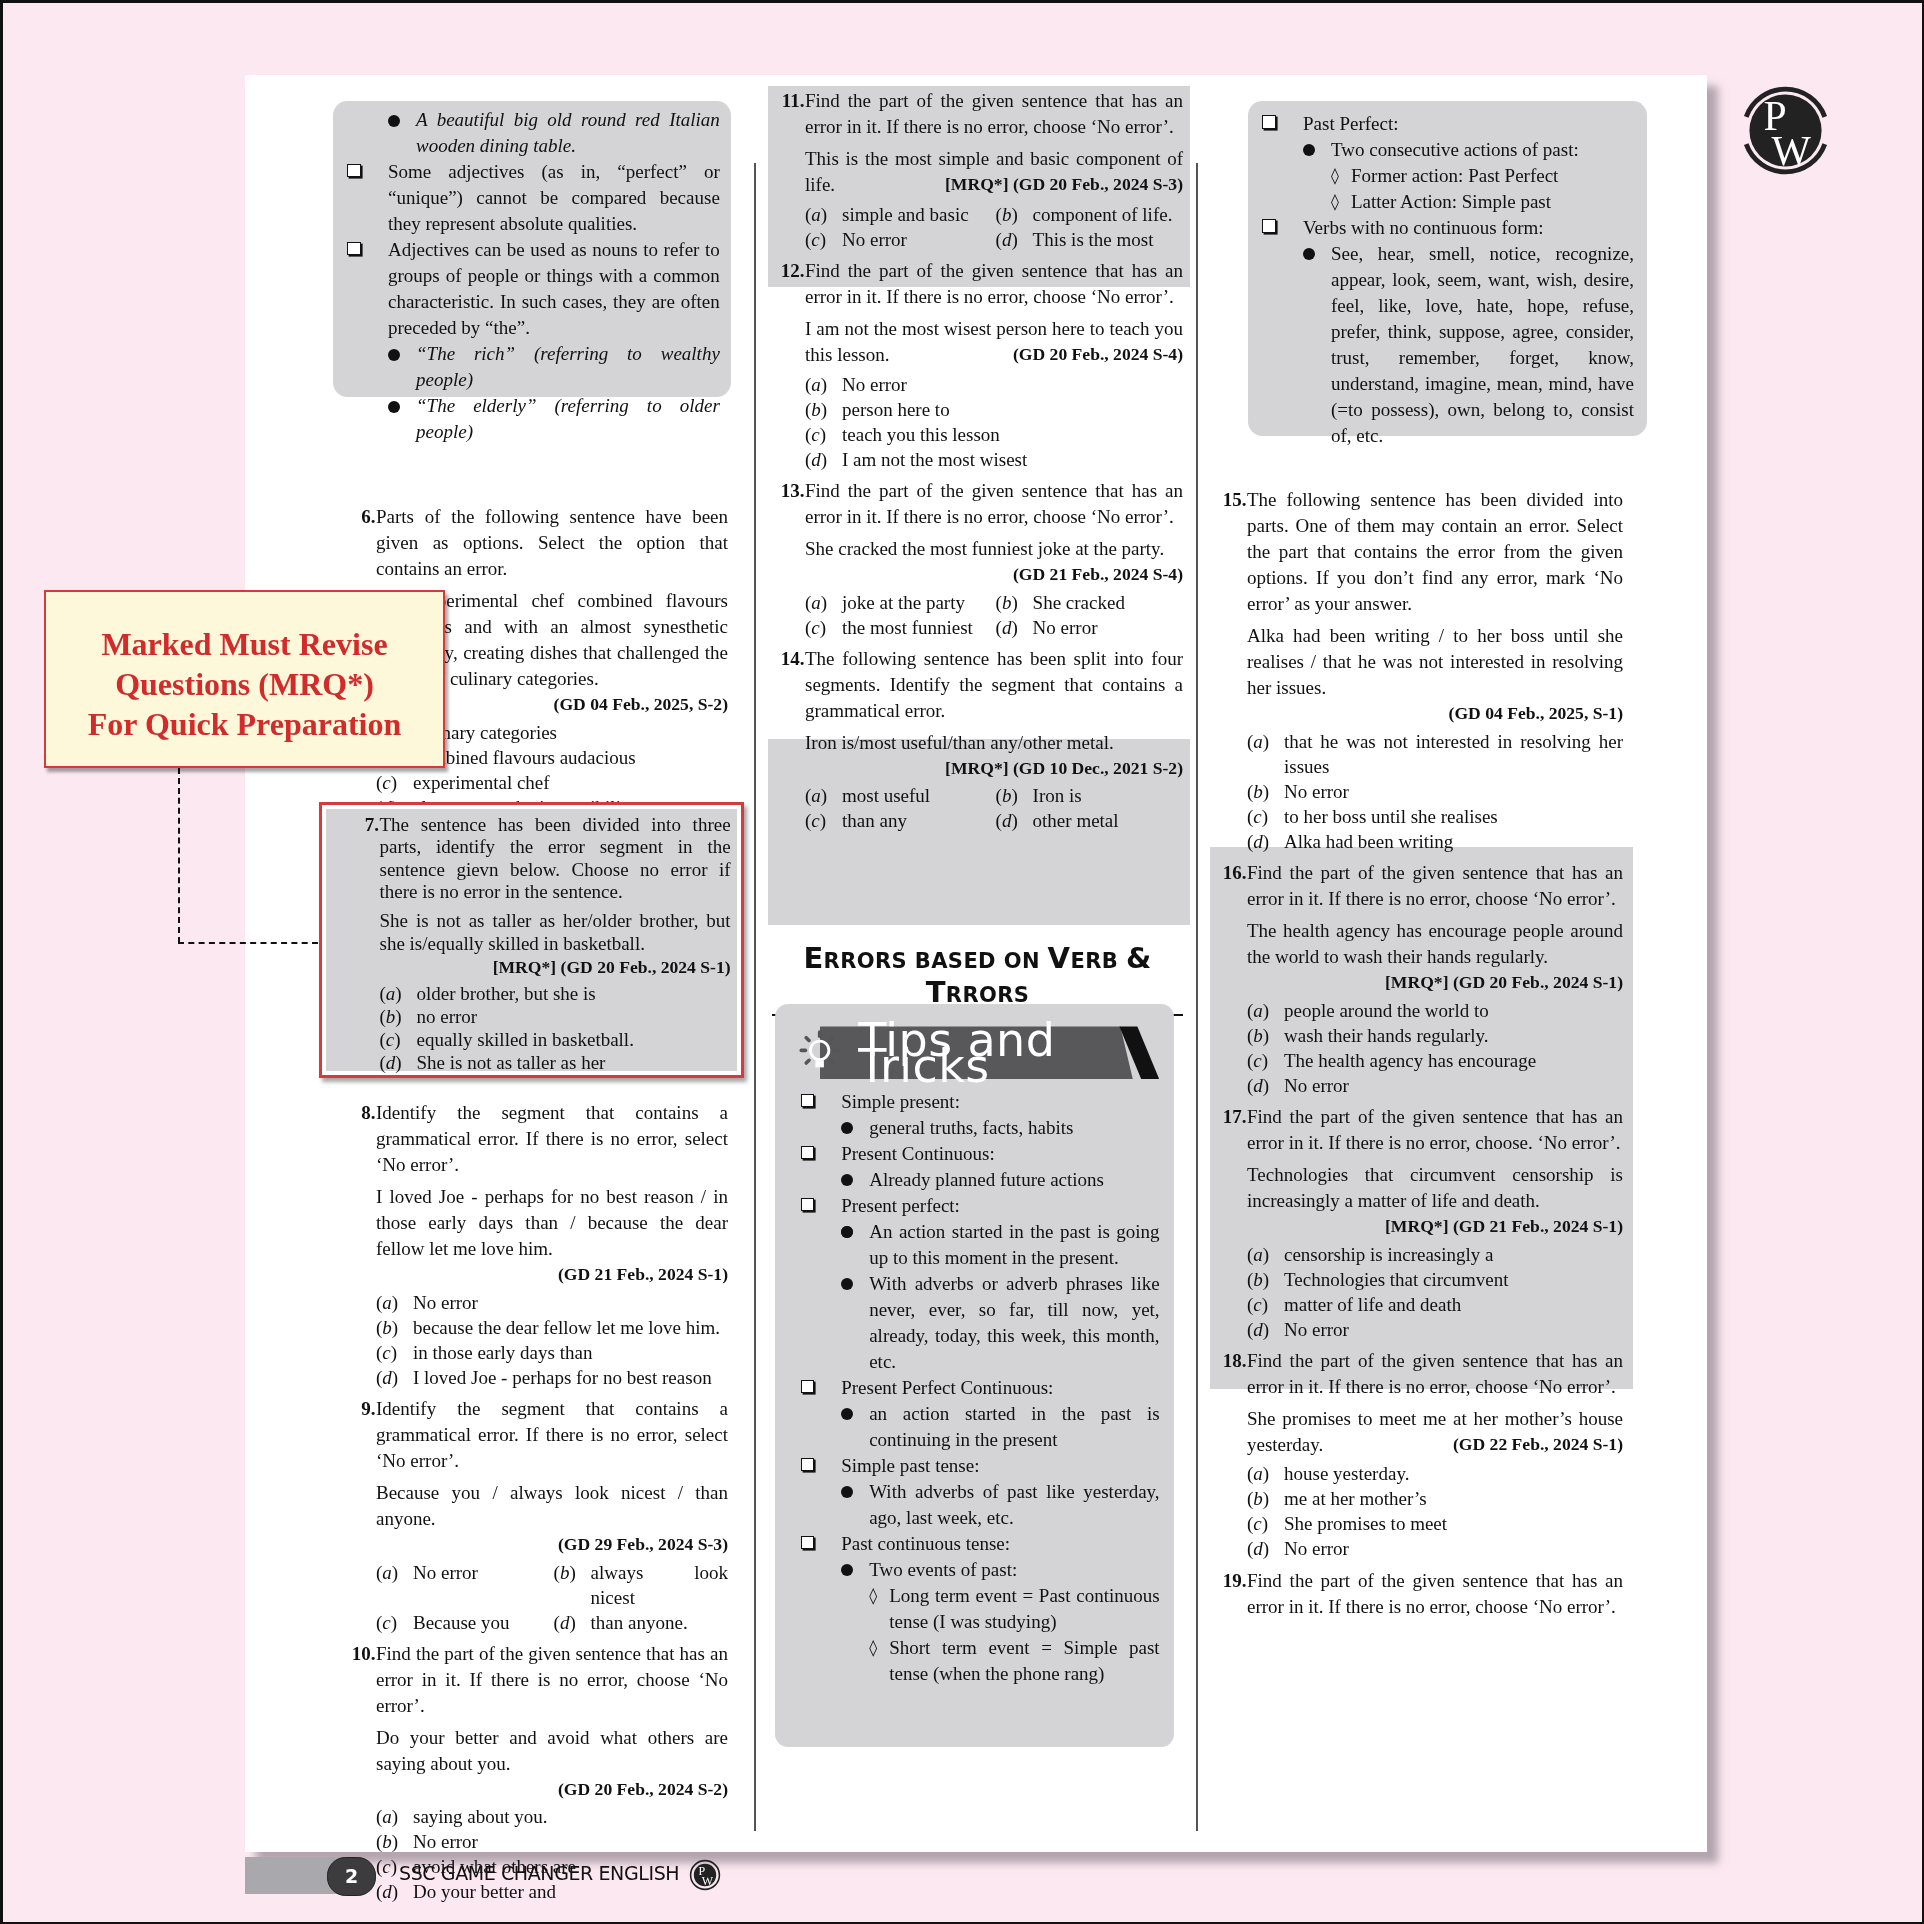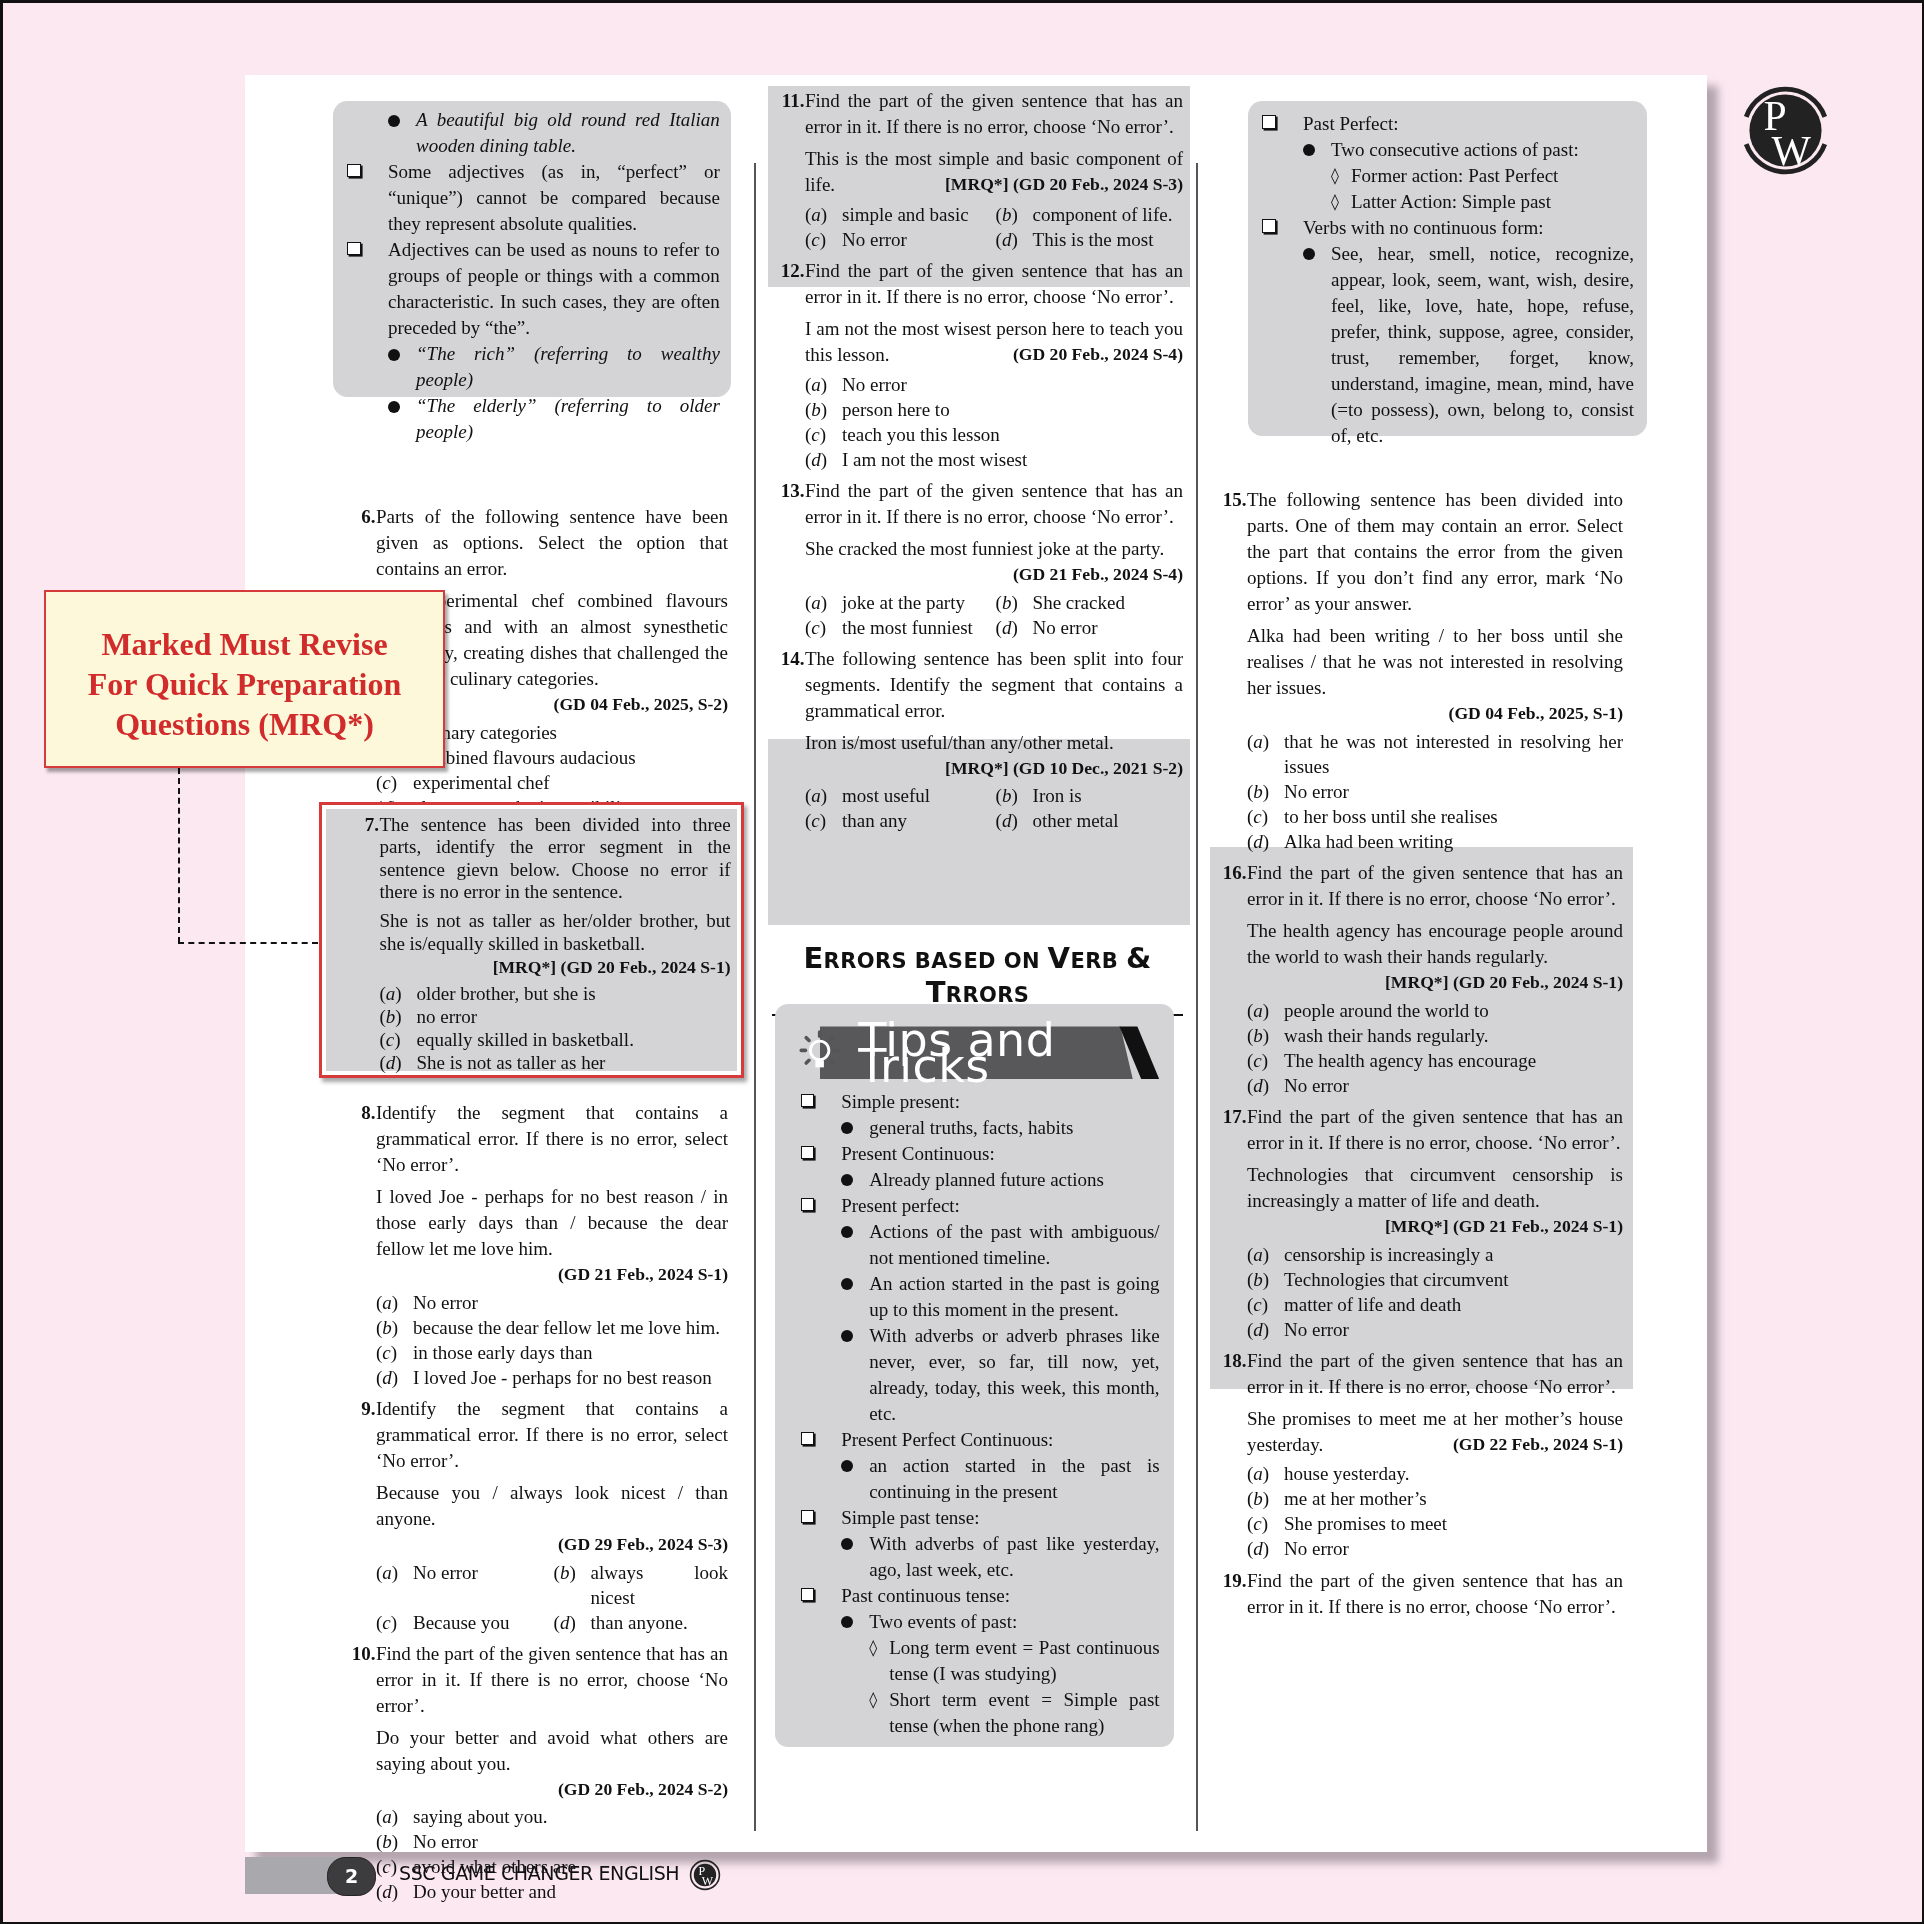--- a/index.html
+++ b/index.html
@@ -522,21 +522,20 @@
         <div class="bl lv2">
           <span class="mk"></span>
           <span class="tx">Already planned future actions</span>
         </div>
         <div class="bl">
           <span class="mk"></span>
           <span class="tx">Present perfect:</span>
         </div>
         <div class="bl lv2">
           <span class="mk"></span>
-          <span class="tx">Actions of the past with ambiguous/ not mentioned timeline.</span>
         </div>
         <div class="bl lv2">
           <span class="mk"></span>
           <span class="tx">An action started in the past is going up to this moment in the present.</span>
         </div>
         <div class="bl lv2">
           <span class="mk"></span>
           <span class="tx">With adverbs or adverb phrases like never, ever, so far, till now, yet, already, today, this week, this month, etc.</span>
         </div>
         <div class="bl">
@@ -611,16 +610,16 @@
           </div>
         </div>
       </div>
     </div>
 </div>
 
 <div class="dash-v"></div>
 <div class="dash-h"></div>
 <div class="callout">
   <div>Marked Must Revise</div>
+  <div>Questions (MRQ*)</div>
   <div>For Quick Preparation</div>
-  <div>Questions (MRQ*)</div>
 </div>
 
 
 </body></html>

